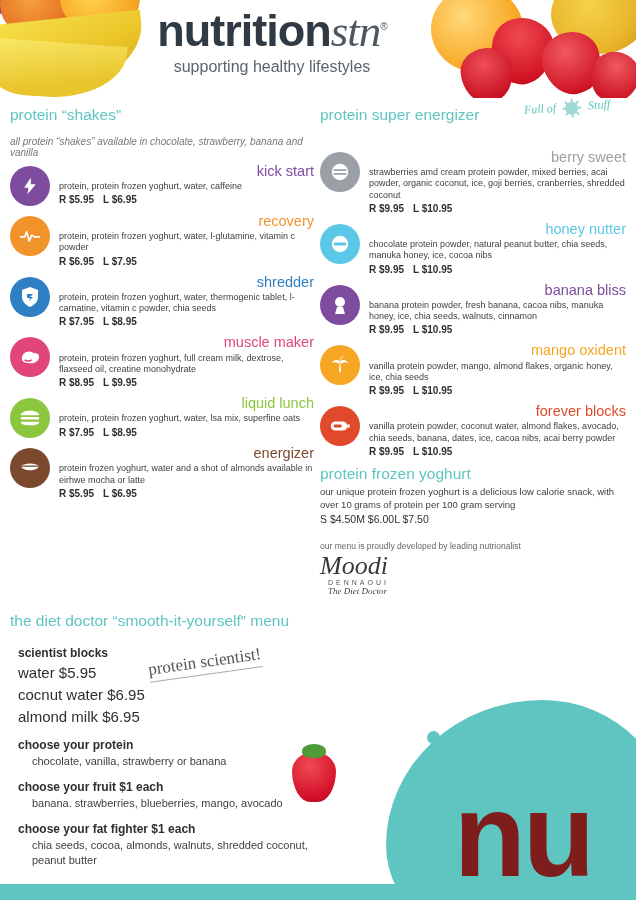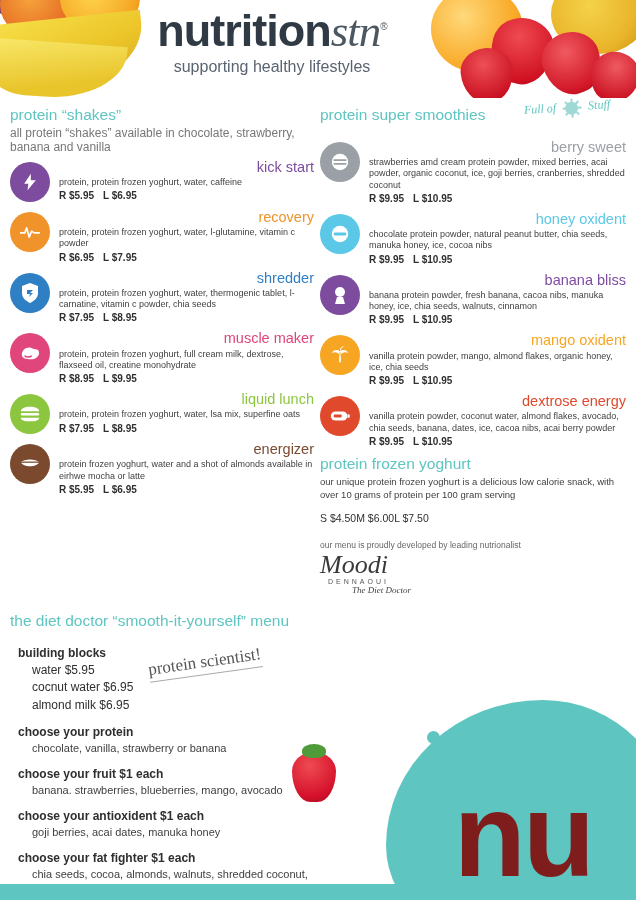--- a/index.html
+++ b/index.html
@@ -166,27 +166,28 @@
     width: 304px;
   }
   .col-right {
     position: absolute;
     left: 320px; top: 106px;
     width: 306px;
   }
   .sec-head {
     font-size: 15.5px;
     color: #5ec5c0;
-    margin: 0 0 2px 0;
+    margin: 0 0 12px 0;
     font-weight: normal;
   }
   .sec-note {
-    font-size: 12px;
+    font-size: 10px;
     color: #777;
     margin: 0 0 6px 0;
+    font-style: italic;
   }
 
   
   .item {
     position: relative;
     display: flex;
     align-items: flex-start;
     margin-bottom: 8px;
   }
   .badge {
@@ -255,21 +256,21 @@
   
   .pfy-head {
     font-size: 15.5px;
     color: #5ec5c0;
     margin: 4px 0 3px 0;
   }
   .pfy-body {
     font-size: 9.5px;
     line-height: 1.35;
     color: #3f3f3f;
-    margin-bottom: 11px;
+    margin-bottom: 2px;
   }
   .pfy-price {
     font-size: 10.5px;
     font-weight: normal;
     color: #2f2f2f;
   }
   .nutri-note {
     margin-top: 16px;
     font-size: 8.5px;
     color: #666;
@@ -286,21 +287,21 @@
     font-size: 7px;
     letter-spacing: 3px;
     color: #555;
     margin-left: 8px;
   }
   .sig-sub2 {
     font-family: "Liberation Serif", serif;
     font-style: italic;
     font-size: 9px;
     color: #444;
-    margin-left: 32px;
+    margin-left: 8px;
   }
 
   
   .dd-head {
     position: absolute;
     left: 10px; top: 612px;
     font-size: 15.5px;
     color: #5ec5c0;
   }
   .dd-body {
@@ -315,23 +316,22 @@
     color: #2f2f2f;
     margin-bottom: 2px;
   }
   .dd-line {
     font-size: 11px;
     color: #3f3f3f;
     margin-left: 14px;
     line-height: 1.35;
   }
   .bb-line {
-    font-size: 12px;
+    font-size: 15px;
     color: #2f2f2f;
-    margin-left: 14px;
     line-height: 1.45;
   }
   .scientist {
     position: absolute;
     left: 148px; top: 652px;
     transform: rotate(-8deg);
     font-family: "Liberation Serif", serif;
     font-size: 17px;
     color: #555;
     border-bottom: 1px solid #aaa;
@@ -516,21 +516,21 @@
         <div class="iname" style="color:#7b4a2e">energizer</div>
         <div class="idesc">protein frozen yoghurt, water and a shot of almonds available in eirhwe mocha or latte</div>
         <div class="iprice">
           <span>R $5.95</span><span class="gap"></span><span>L $6.95</span>
         </div>
       </div>
     </div>
   </div>
 
   <div class="col-right">
-    <div class="sec-head">protein super smoothies</div>
+    <div class="sec-head">protein super energizer</div>
     <div style="height:14px"></div>
 
     <div class="item">
       <div class="badge" style="background:#9aa0a6">
         <svg width="20" height="20" viewBox="0 0 22 22">
             <circle cx="11" cy="11" r="9" fill="#fff"></circle>
             <path d="M4 9 h14 M4 13 h14" stroke="#9aa0a6" stroke-width="1.8"></path>
           </svg>
       </div>
       <div class="itxt">
@@ -543,21 +543,21 @@
     </div>
 
     <div class="item">
       <div class="badge" style="background:#5bc8e8">
         <svg width="20" height="20" viewBox="0 0 22 22">
             <circle cx="11" cy="11" r="9" fill="#fff"></circle>
             <rect x="4" y="9.4" width="14" height="3.2" rx="1.6" fill="#5bc8e8"></rect>
           </svg>
       </div>
       <div class="itxt">
-        <div class="iname" style="color:#5bc8e8">honey oxident</div>
+        <div class="iname" style="color:#5bc8e8">honey nutter</div>
         <div class="idesc">chocolate protein powder, natural peanut butter, chia seeds, manuka honey, ice, cocoa nibs</div>
         <div class="iprice">
           <span>R $9.95</span><span class="gap"></span><span>L $10.95</span>
         </div>
       </div>
     </div>
 
     <div class="item">
       <div class="badge" style="background:#7e4c9e">
         <svg width="18" height="20" viewBox="0 0 18 20">
@@ -592,21 +592,21 @@
 
     <div class="item">
       <div class="badge" style="background:#e0492c">
         <svg width="22" height="16" viewBox="0 0 24 16">
             <rect x="2" y="3" width="18" height="10" rx="5" fill="#fff"></rect>
             <rect x="20" y="6" width="2.6" height="4" rx="1" fill="#fff"></rect>
             <rect x="5" y="6.4" width="9" height="3.2" rx="1.6" fill="#e0492c"></rect>
           </svg>
       </div>
       <div class="itxt">
-        <div class="iname" style="color:#e0492c">dextrose energy</div>
+        <div class="iname" style="color:#e0492c">forever blocks</div>
         <div class="idesc">vanilla protein powder, coconut water, almond flakes, avocado, chia seeds, banana, dates, ice, cacoa nibs, acai berry powder</div>
         <div class="iprice">
           <span>R $9.95</span><span class="gap"></span><span>L $10.95</span>
         </div>
       </div>
     </div>
 
     <div>
       <div class="pfy-head">protein frozen yoghurt</div>
       <div class="pfy-body">our unique protein frozen yoghurt is a delicious low calorie snack, with over 10 grams of protein per 100 gram serving</div>
@@ -625,36 +625,32 @@
 
   <div class="fullof">
     <span><span>Full of </span><span class="sunwrap"><span class="sunc"></span><span class="ray" style="left: 12px; top: -2px; transform-origin: 1px 9.5px; transform: rotate(0deg);"></span><span class="ray" style="left: 12px; top: -2px; transform-origin: 1px 9.5px; transform: rotate(45deg);"></span><span class="ray" style="left: 12px; top: -2px; transform-origin: 1px 9.5px; transform: rotate(90deg);"></span><span class="ray" style="left: 12px; top: -2px; transform-origin: 1px 9.5px; transform: rotate(135deg);"></span><span class="ray" style="left: 12px; top: -2px; transform-origin: 1px 9.5px; transform: rotate(180deg);"></span><span class="ray" style="left: 12px; top: -2px; transform-origin: 1px 9.5px; transform: rotate(225deg);"></span><span class="ray" style="left: 12px; top: -2px; transform-origin: 1px 9.5px; transform: rotate(270deg);"></span><span class="ray" style="left: 12px; top: -2px; transform-origin: 1px 9.5px; transform: rotate(315deg);"></span></span><span> Stuff</span></span>
   </div>
 
   <div class="dd-head">the diet doctor “smooth-it-yourself” menu</div>
   <div class="scientist">protein scientist!</div>
 
   <div class="dd-body">
     <div class="dd-group">
-      <div class="dd-title">building blocks</div>
+      <div class="dd-title">scientist blocks</div>
       <div class="bb-line">water  $5.95</div>
       <div class="bb-line">cocnut water  $6.95</div>
       <div class="bb-line">almond milk  $6.95</div>
     </div>
     <div class="dd-group">
       <div class="dd-title">choose your protein</div>
       <div class="dd-line">chocolate, vanilla, strawberry or banana</div>
     </div>
     <div class="dd-group">
       <div class="dd-title">choose your fruit $1 each</div>
       <div class="dd-line">banana. strawberries, blueberries, mango, avocado</div>
-    </div>
-    <div class="dd-group">
-      <div class="dd-title">choose your antioxident $1 each</div>
-      <div class="dd-line">goji berries, acai dates, manuka honey</div>
     </div>
     <div class="dd-group">
       <div class="dd-title">choose your fat fighter $1 each</div>
       <div class="dd-line">chia seeds, cocoa, almonds, walnuts, shredded coconut, peanut butter</div>
     </div>
   </div>
 
   <div class="straw-b">
     <div class="body"></div>
     <div class="leaf"></div>

